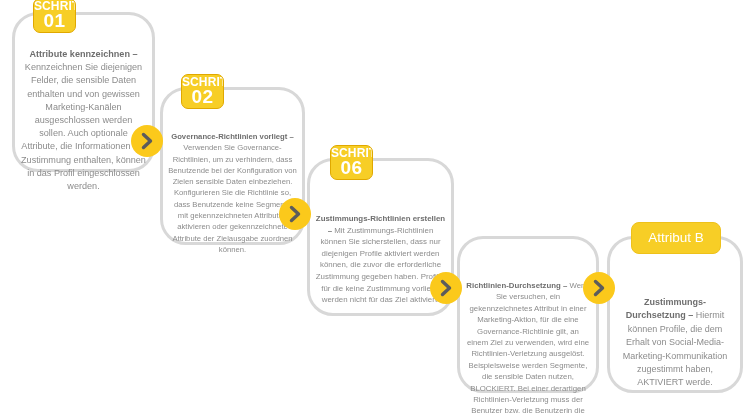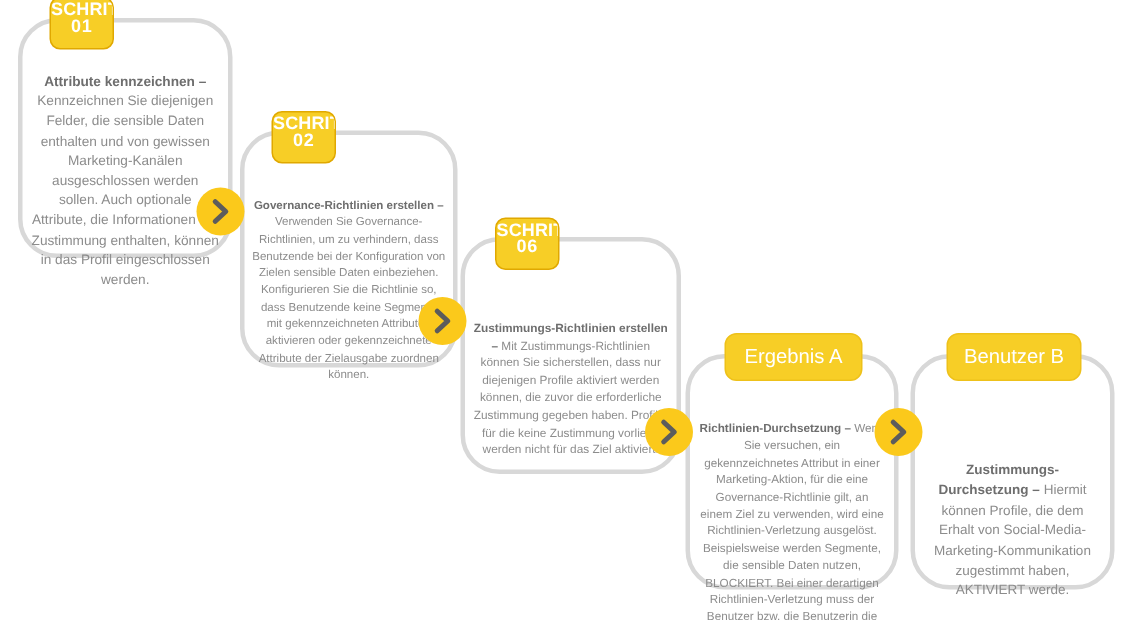--- a/index.html
+++ b/index.html
@@ -46,21 +46,21 @@
 
   .c2 .card-body { font-size: 7.7px; line-height: 11.3px; padding: 0 5px; top: 41px; }
   .c2 .card-title { font-size: 7.7px; }
 
   .c3 .card-body { font-size: 7.9px; line-height: 11.6px; padding: 0 5px; top: 52px; }
   .c3 .card-title { font-size: 7.9px; }
 
   .c4 .card-body { font-size: 7.8px; line-height: 11.4px; padding: 0 6px; top: 41px; }
   .c4 .card-title { font-size: 7.8px; }
 
-  .c5 .card-body { font-size: 9.0px; line-height: 13.4px; padding: 0 6px; top: 68px; }
+  .c5 .card-body { font-size: 9.0px; line-height: 13.4px; padding: 0 6px; top: 57px; }
   .c5 .card-title { font-size: 9.0px; }
 
   
   .step-badge {
     position: absolute;
     box-sizing: border-box;
     background: #f7ce26;
     border: 1.4px solid #e0a800;
     border-radius: 7px;
     text-align: center;
@@ -71,21 +71,21 @@
   }
   .step-badge .sb-word {
     display: block;
     font-size: 12px;
     font-weight: bold;
     letter-spacing: 0.1px;
     margin-top: 1px;
   }
   .step-badge .sb-num {
     display: block;
-    font-size: 12px;
+    font-size: 19px;
     font-weight: bold;
     margin-top: -1px;
     letter-spacing: 0.5px;
   }
 
   
   .result-badge {
     position: absolute;
     box-sizing: border-box;
     background: #f7ce26;
@@ -129,21 +129,21 @@
   </div>
 
   <div class="arrow" style="left:131px; top:125px;">
     <svg width="18" height="18" viewBox="0 0 18 18">
       <path d="M5.5 2.5 L12.5 9 L5.5 15.5" fill="none" stroke="#5c5c5c" stroke-width="3.4" stroke-linecap="round" stroke-linejoin="round"></path>
     </svg>
   </div>
 
   <div class="card c2" style="left:160px; top:87px; width:145px; height:158px;">
     <div class="card-body">
-      <span class="card-title">Governance-Richtlinien erstellen –</span> 
+      <span class="card-title">Governance-Richtlinien vorliegt –</span> 
       <span>Verwenden Sie Governance-Richtlinien, um zu verhindern, dass Benutzende bei der Konfiguration von Zielen sensible Daten einbeziehen. Konfigurieren Sie die Richtlinie so, dass Benutzende keine Segmente mit gekennzeichneten Attributen aktivieren oder gekennzeichnete Attribute der Zielausgabe zuordnen können.</span>
     </div>
   </div>
   <div class="step-badge" style="left:181px; top:74px; width:43px; height:35px;">
     <span class="sb-word">SCHRITT</span>
     <span class="sb-num">02</span>
   </div>
 
   <div class="arrow" style="left:279px; top:198px;">
     <svg width="18" height="18" viewBox="0 0 18 18">
@@ -167,29 +167,28 @@
       <path d="M5.5 2.5 L12.5 9 L5.5 15.5" fill="none" stroke="#5c5c5c" stroke-width="3.4" stroke-linecap="round" stroke-linejoin="round"></path>
     </svg>
   </div>
 
   <div class="card c4" style="left:457px; top:236px; width:142px; height:157px;">
     <div class="card-body">
       <span class="card-title">Richtlinien-Durchsetzung –</span> 
       <span>Wenn Sie versuchen, ein gekennzeichnetes Attribut in einer Marketing-Aktion, für die eine Governance-Richtlinie gilt, an einem Ziel zu verwenden, wird eine Richtlinien-Verletzung ausgelöst. Beispielsweise werden Segmente, die sensible Daten nutzen, BLOCKIERT. Bei einer derartigen Richtlinien-Verletzung muss der Benutzer bzw. die Benutzerin die Konfiguration ändern.</span>
     </div>
   </div>
-  <div class="result-badge" style="left:483px; top:222px; width:92px; height:32px;">Ergebnis A</div>
 
   <div class="arrow" style="left:583px; top:272px;">
     <svg width="18" height="18" viewBox="0 0 18 18">
       <path d="M5.5 2.5 L12.5 9 L5.5 15.5" fill="none" stroke="#5c5c5c" stroke-width="3.4" stroke-linecap="round" stroke-linejoin="round"></path>
     </svg>
   </div>
 
   <div class="card c5" style="left:607px; top:236px; width:136px; height:157px;">
     <div class="card-body">
       <span class="card-title">Zustimmungs-Durchsetzung –</span> 
       <span>Hiermit können Profile, die dem Erhalt von Social-Media-Marketing-Kommunikation zugestimmt haben, AKTIVIERT werde.</span>
     </div>
   </div>
-  <div class="result-badge" style="left:631px; top:222px; width:90px; height:32px;">Benutzer B</div>
+  <div class="result-badge" style="left:631px; top:222px; width:90px; height:32px;">Attribut B</div>
 
 </div>
 
 </body></html>

